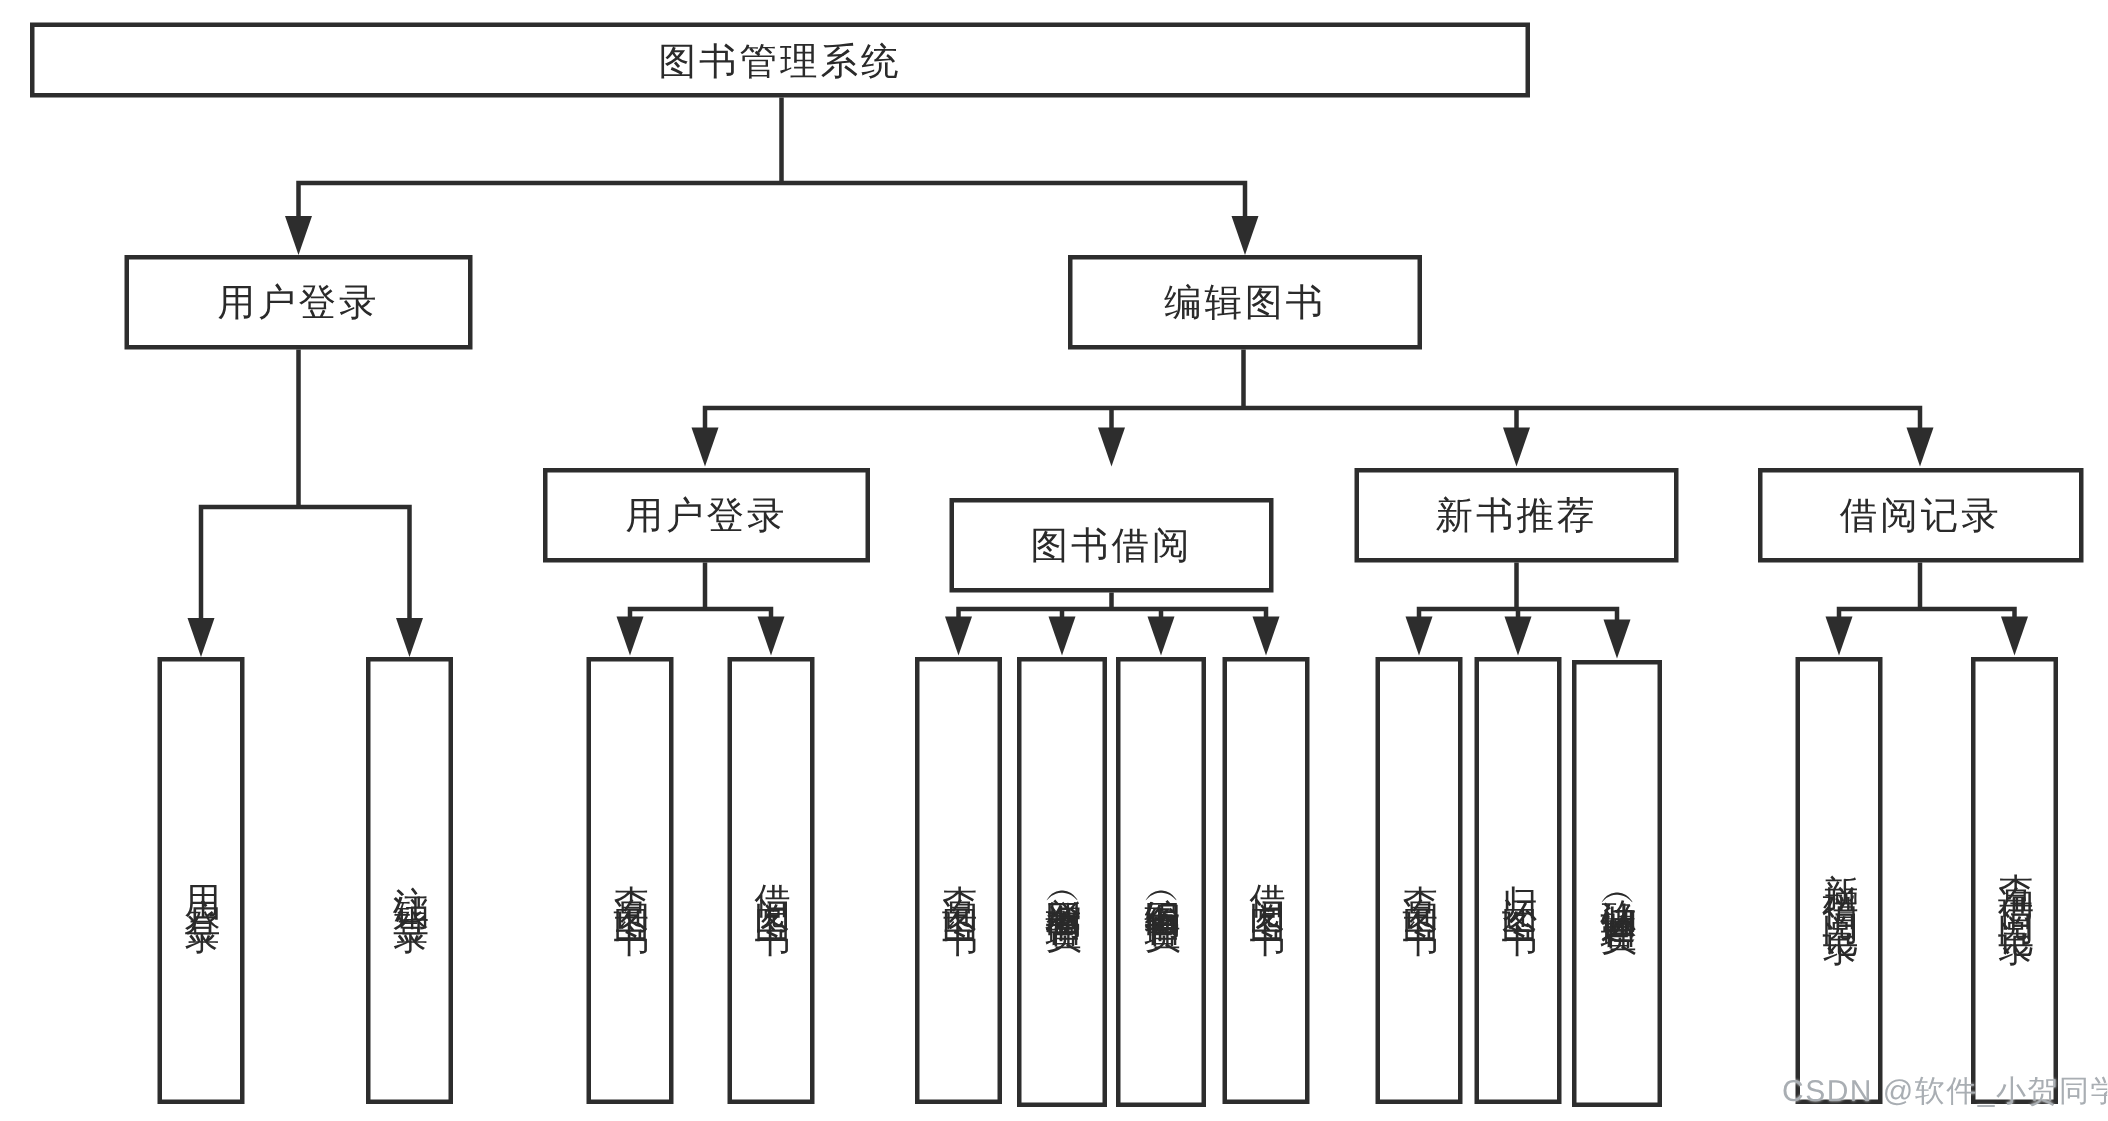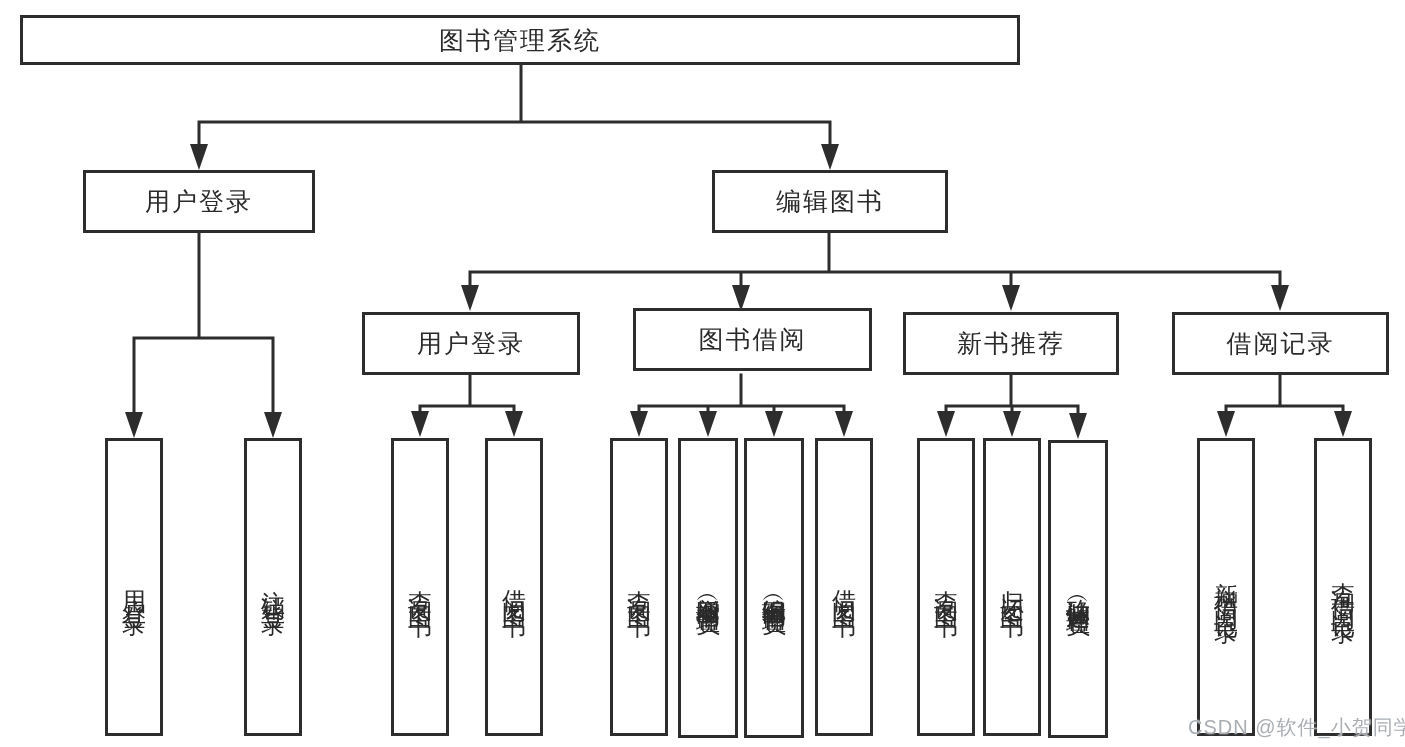--- a/index.html
+++ b/index.html
@@ -103,21 +103,21 @@
   <div class="node" style="left:83px;top:170px;width:232px;height:63px">
     <span class="hlbl">用户登录</span>
   </div>
   <div class="node" style="left:712px;top:170px;width:236px;height:63px">
     <span class="hlbl">编辑图书</span>
   </div>
 
   <div class="node" style="left:362px;top:312px;width:218px;height:63px">
     <span class="hlbl">用户登录</span>
   </div>
-  <div class="node" style="left:633px;top:308px;width:239px;height:63px">
+  <div class="node" style="left:633px;top:332px;width:216px;height:63px">
     <span class="hlbl">图书借阅</span>
   </div>
   <div class="node" style="left:903px;top:312px;width:216px;height:63px">
     <span class="hlbl">新书推荐</span>
   </div>
   <div class="node" style="left:1172px;top:312px;width:217px;height:63px">
     <span class="hlbl">借阅记录</span>
   </div>
 
   <div class="node" style="left:105px;top:438px;width:58px;height:298px">

